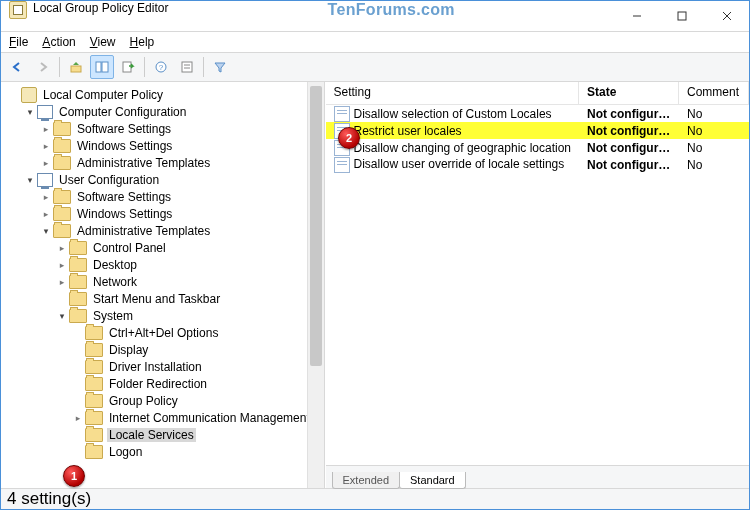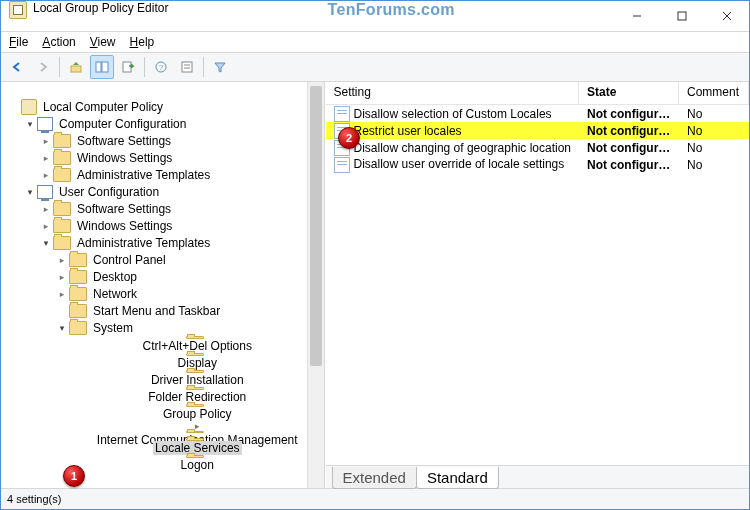--- a/index.html
+++ b/index.html
@@ -14,21 +14,21 @@
 .winbtn.close{background:none;}
 .winbtn svg{width:10px;height:10px;}
 .menubar{height:20px;display:flex;align-items:center;gap:14px;padding:0 8px;border-bottom:1px solid #d8d8d8;background:#fff;}
 .menubar span{cursor:default;}
 .menubar span .ul{text-decoration:underline;}
 .toolbar{height:28px;display:flex;align-items:center;gap:2px;padding:0 4px;background:#f5f6f7;border-bottom:1px solid #d8d8d8;}
 .tbtn{width:22px;height:22px;display:flex;align-items:center;justify-content:center;border:1px solid transparent;border-radius:2px;}
 .tsep{width:1px;height:20px;background:#ccc;margin:0 2px;}
 .content{flex:1;display:flex;min-height:0;}
 .tree-pane{width:338px;border-right:1px solid #d8d8d8;display:flex;flex-direction:column;position:relative;background:#fff;}
-.tree-wrap{flex:1;overflow:hidden;position:relative;padding:4px 0 4px 6px;margin-top:12px;}
+.tree-wrap{flex:1;overflow:hidden;position:relative;padding:4px 0 4px 6px;}
 .vscroll{position:absolute;right:0;top:0;bottom:0;width:16px;background:#f0f0f0;border-left:1px solid #e0e0e0;}
 .vscroll .thumb{position:absolute;left:2px;right:2px;top:4px;height:280px;background:#c8c8c8;border-radius:2px;}
 .tree-node{display:flex;align-items:center;height:17px;white-space:nowrap;cursor:default;}
 .chev{width:14px;text-align:center;color:#777;font-size:9px;display:inline-block;}
 .chev.open{color:#444;}
 .fld{width:16px;height:12px;background:#f7dd8f;border:1px solid #caa94e;border-radius:1px;margin-right:4px;position:relative;}
 .fld::before{content:"";position:absolute;top:-3px;left:0;width:6px;height:2px;background:#f7dd8f;border:1px solid #caa94e;border-bottom:none;border-radius:1px 1px 0 0;}
 .pc-icon{width:14px;height:12px;background:#fff;border:1px solid #6a8bb0;margin-right:4px;position:relative;}
 .pc-icon::after{content:"";position:absolute;left:3px;right:3px;bottom:-3px;height:2px;background:#6a8bb0;}
 .gp-icon{width:14px;height:14px;margin-right:4px;background:#f5e8b8;border:1px solid #c0a850;border-radius:2px;}
@@ -42,31 +42,31 @@
 .col-comment{width:70px;flex:0 0 70px;}
 .list-body{flex:1;overflow:auto;background:#fff;}
 .row{display:flex;height:17px;align-items:center;}
 .row .cell{padding:0 8px;box-sizing:border-box;white-space:nowrap;overflow:hidden;text-overflow:ellipsis;}
 .row.hl{background:#ffff35;}
 .set-icon{width:14px;height:14px;border:1px solid #9ab4d4;background:#fff;margin-right:4px;flex:0 0 14px;display:inline-block;position:relative;}
 .set-icon::before,.set-icon::after{content:"";position:absolute;left:2px;right:2px;height:1px;background:#9ab4d4;}
 .set-icon::before{top:3px;}
 .set-icon::after{top:6px;}
 .tabs{height:22px;display:flex;align-items:flex-end;border-top:1px solid #d8d8d8;background:#f5f6f7;padding-left:6px;gap:0;}
-.tab{padding:2px 10px;border:1px solid #bbb;border-top:none;background:#fff;font-size:15px;position:relative;top:1px;border-radius:0 0 3px 3px;margin-right:-1px;}
+.tab{padding:2px 10px;border:1px solid #bbb;border-top:none;background:#fff;font-size:11px;position:relative;top:1px;border-radius:0 0 3px 3px;margin-right:-1px;}
 .tab.inactive{background:#f0f0f0;color:#555;}
-.statusbar{height:20px;border-top:1px solid #d8d8d8;display:flex;align-items:center;padding:0 6px;background:#f5f6f7;font-size:11px;}
+.statusbar{height:20px;border-top:1px solid #d8d8d8;display:flex;align-items:center;padding:0 6px;background:#f5f6f7;font-size:17px;}
 .callout{position:absolute;width:20px;height:20px;border-radius:50%;background:radial-gradient(circle at 35% 30%,#ff5a5a,#b20000 70%);border:1px solid #6e0000;color:#fff;font-weight:bold;font-size:11px;display:flex;align-items:center;justify-content:center;box-shadow:0 1px 2px rgba(0,0,0,.4);z-index:10;}
 .c1{left:62px;top:464px;}
 .c2{left:337px;top:126px;}
 .indent-1{padding-left:0px;}
 .indent-2{padding-left:16px;}
 .indent-3{padding-left:32px;}
 .indent-4{padding-left:48px;}
-.indent-5{padding-left:64px;flex-direction:column;}
+.indent-5{padding-left:64px;}
 </style>
 </head>
 <body>
 
 <div class="window">
   <div class="titlebar">
     <div class="app-icon"></div>
     <div class="title">Local Group Policy Editor</div>
     <div class="center">TenForums.com</div>
     <div class="winbtns">

